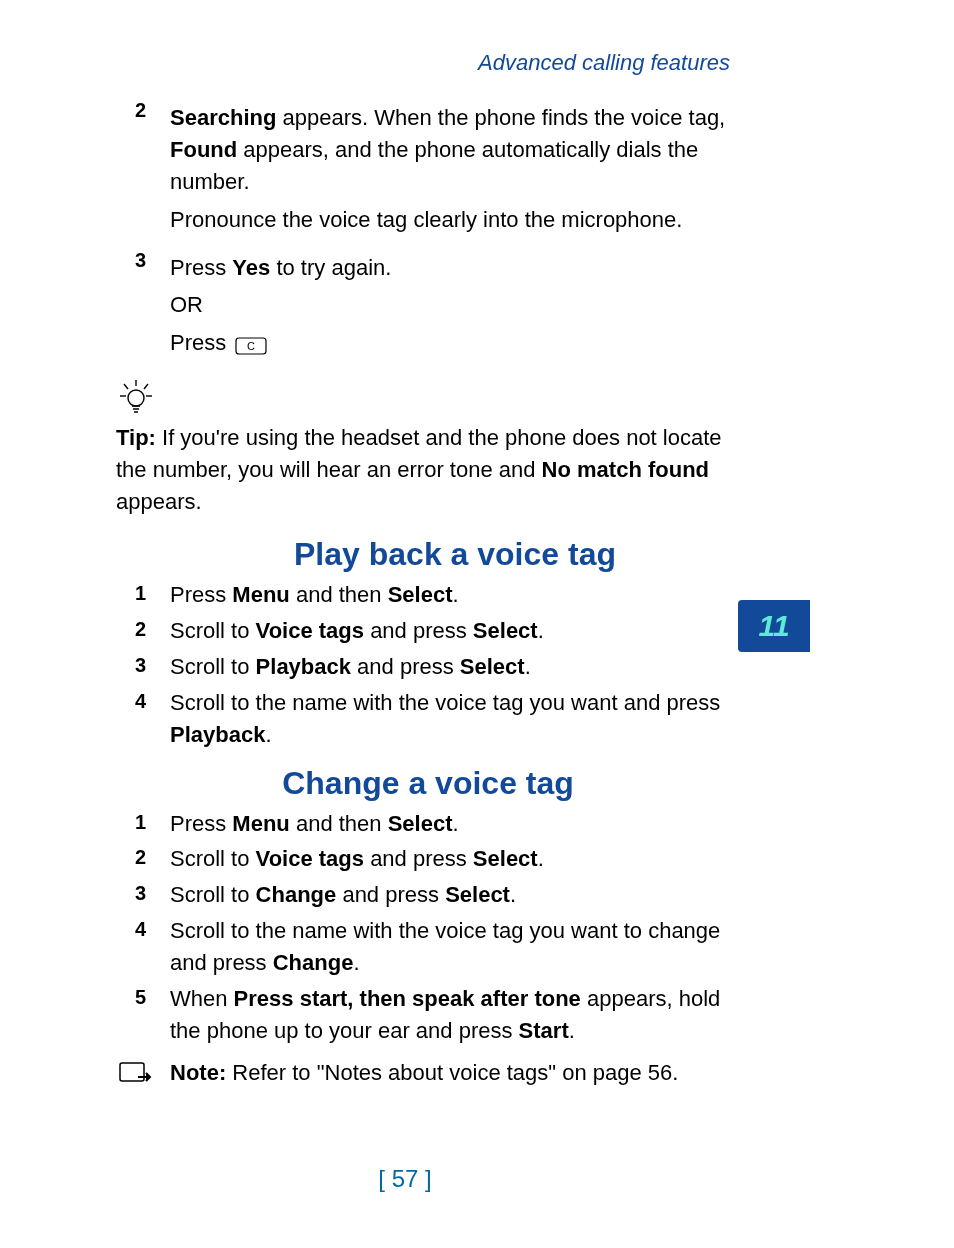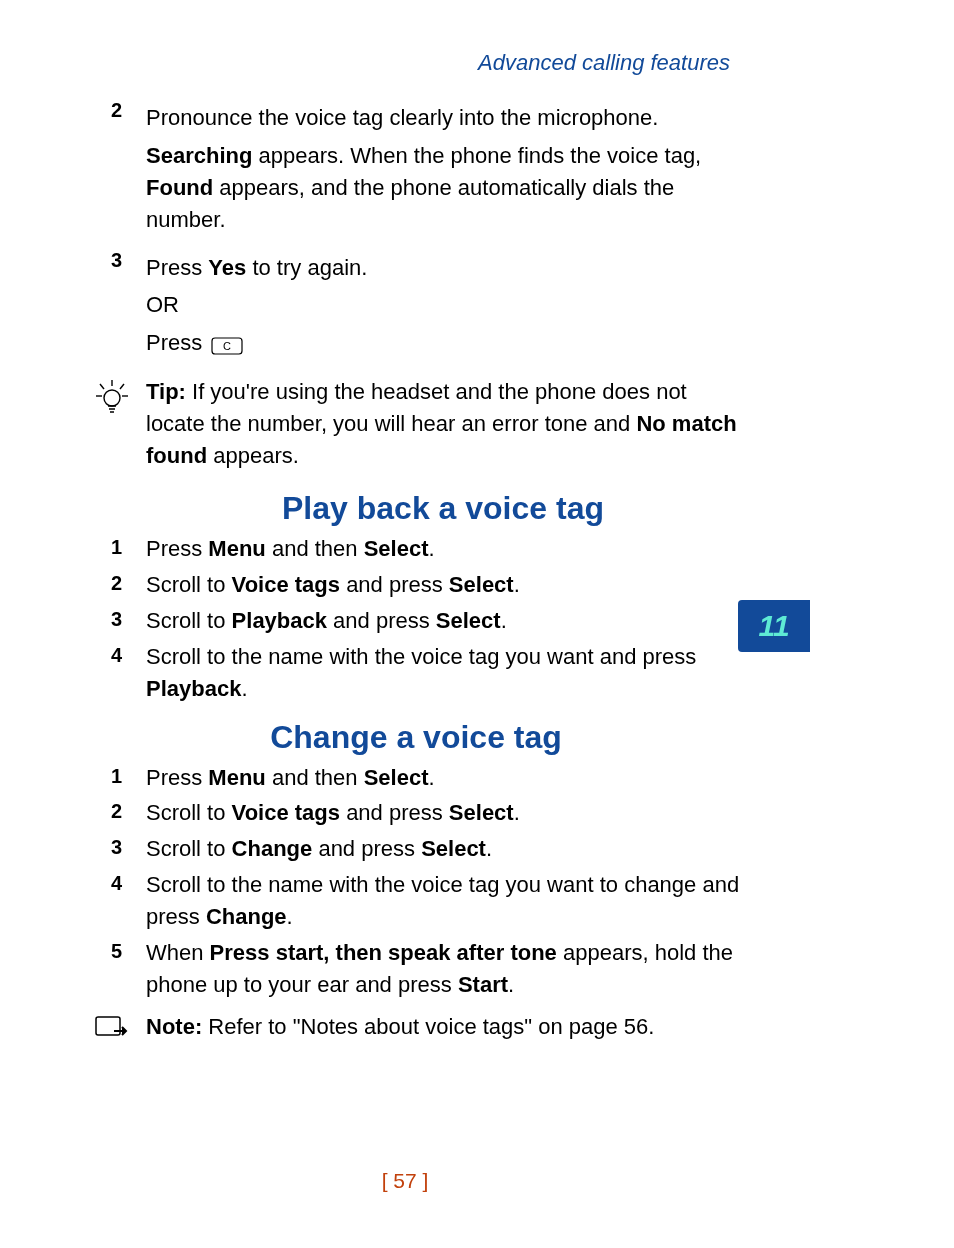--- a/index.html
+++ b/index.html
@@ -9,21 +9,21 @@
     height: 1248px;
     background: #ffffff;
     font-family: "Segoe UI", "Helvetica Neue", Arial, sans-serif;
     color: #000;
   }
   .page {
     position: relative;
     width: 810px;
     height: 1248px;
     box-sizing: border-box;
-    padding: 50px 70px 0 92px;
+    padding: 50px 70px 0 116px;
   }
   .header {
     text-align: right;
     color: #124a99;
     font-style: italic;
     font-size: 22px;
     margin-bottom: 20px;
     padding-right: 10px;
   }
   .num-row {
@@ -45,20 +45,21 @@
     line-height: 1.45;
     flex: 1;
   }
   .para {
     margin: 6px 0;
   }
   .tip-row {
     display: flex;
     align-items: flex-start;
     margin: 10px 0 18px 0;
+    flex-direction: column;
   }
   .tip-icon {
     width: 44px;
     flex-shrink: 0;
     margin-right: 10px;
     margin-top: 2px;
   }
   .note-row {
     display: flex;
     align-items: flex-start;
@@ -96,46 +97,46 @@
     justify-content: center;
     border-top-left-radius: 4px;
     border-bottom-left-radius: 4px;
   }
   .page-num {
     position: absolute;
     bottom: 55px;
     left: 0;
     width: 100%;
     text-align: center;
-    color: #c2410c;
-    font-size: 21px;
+    color: #0369a1;
+    font-size: 24px;
   }
   .c-key {
     display: inline-block;
     vertical-align: middle;
     margin: 0 2px;
   }
   .c-key svg {
     vertical-align: middle;
   }
 </style>
 </head>
 <body>
 
 <div class="page">
 
   <div class="header">Advanced calling features</div>
 
   <div class="num-row">
     <div class="num">2</div>
     <div class="body-text">
-      <div class="para">Pronounce the voice tag clearly into the microphone.</div>
       <div class="para">
         <b>Searching</b><span> appears. When the phone finds the voice tag, </span><b>Found</b><span> appears, and the phone automatically dials the number.</span>
       </div>
+      <div class="para">Pronounce the voice tag clearly into the microphone.</div>
     </div>
   </div>
 
   <div class="num-row">
     <div class="num">3</div>
     <div class="body-text">
       <div class="para">
         <span>Press </span><b>Yes</b><span> to try again.</span>
       </div>
       <div class="para">OR</div>

